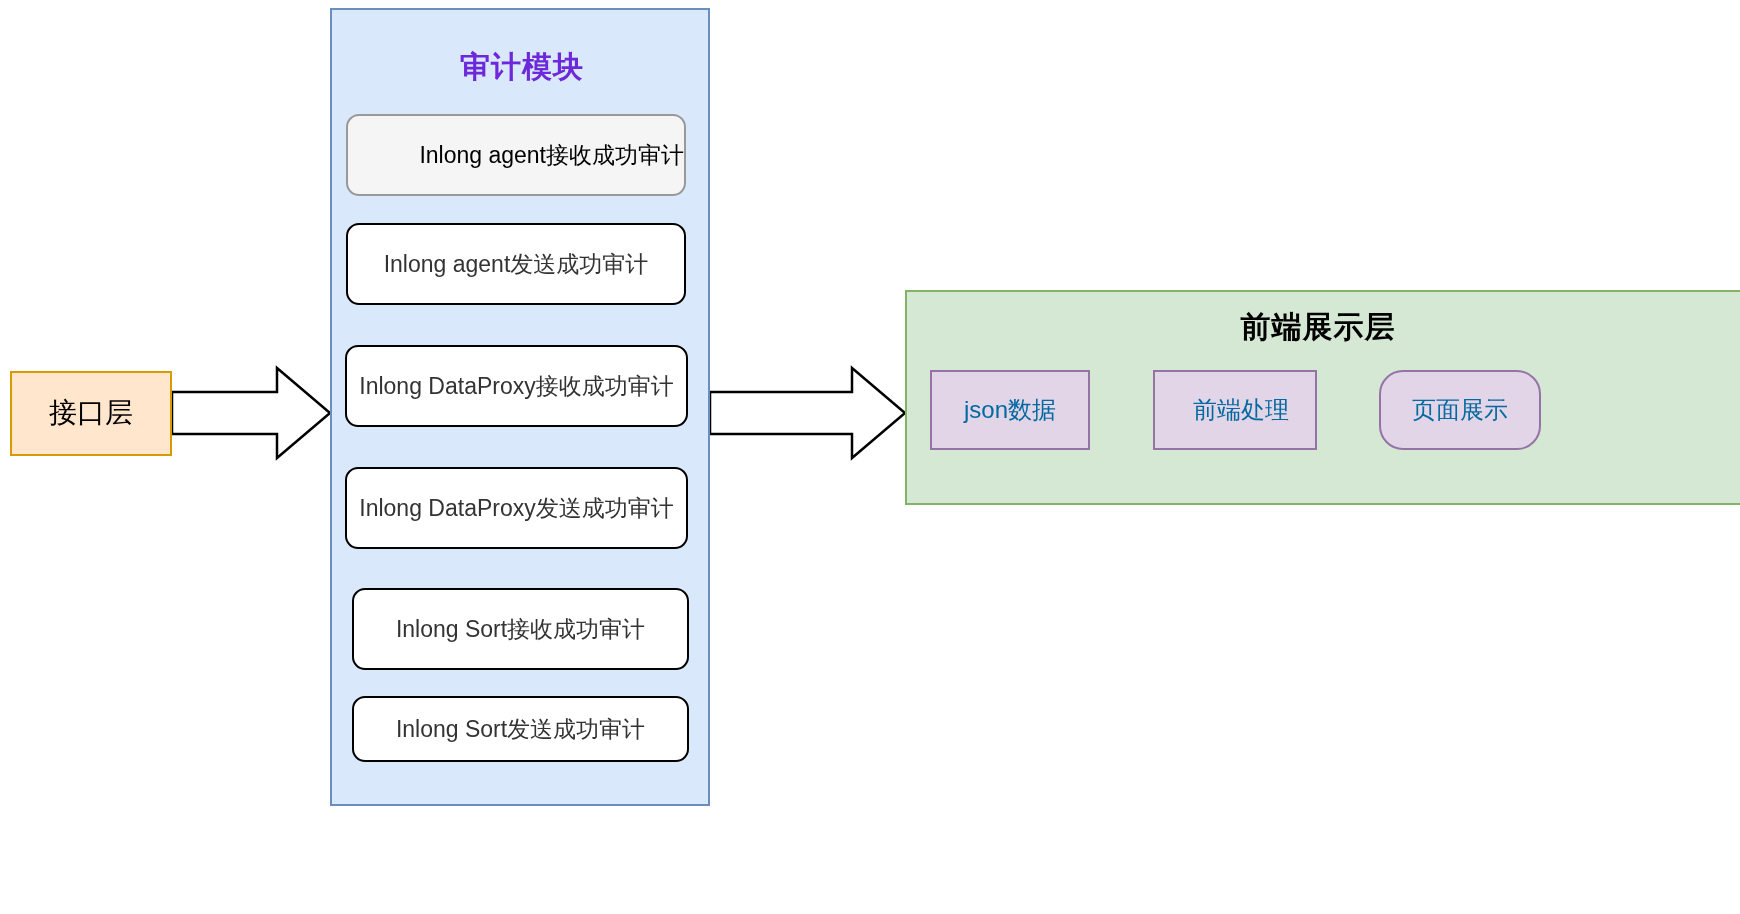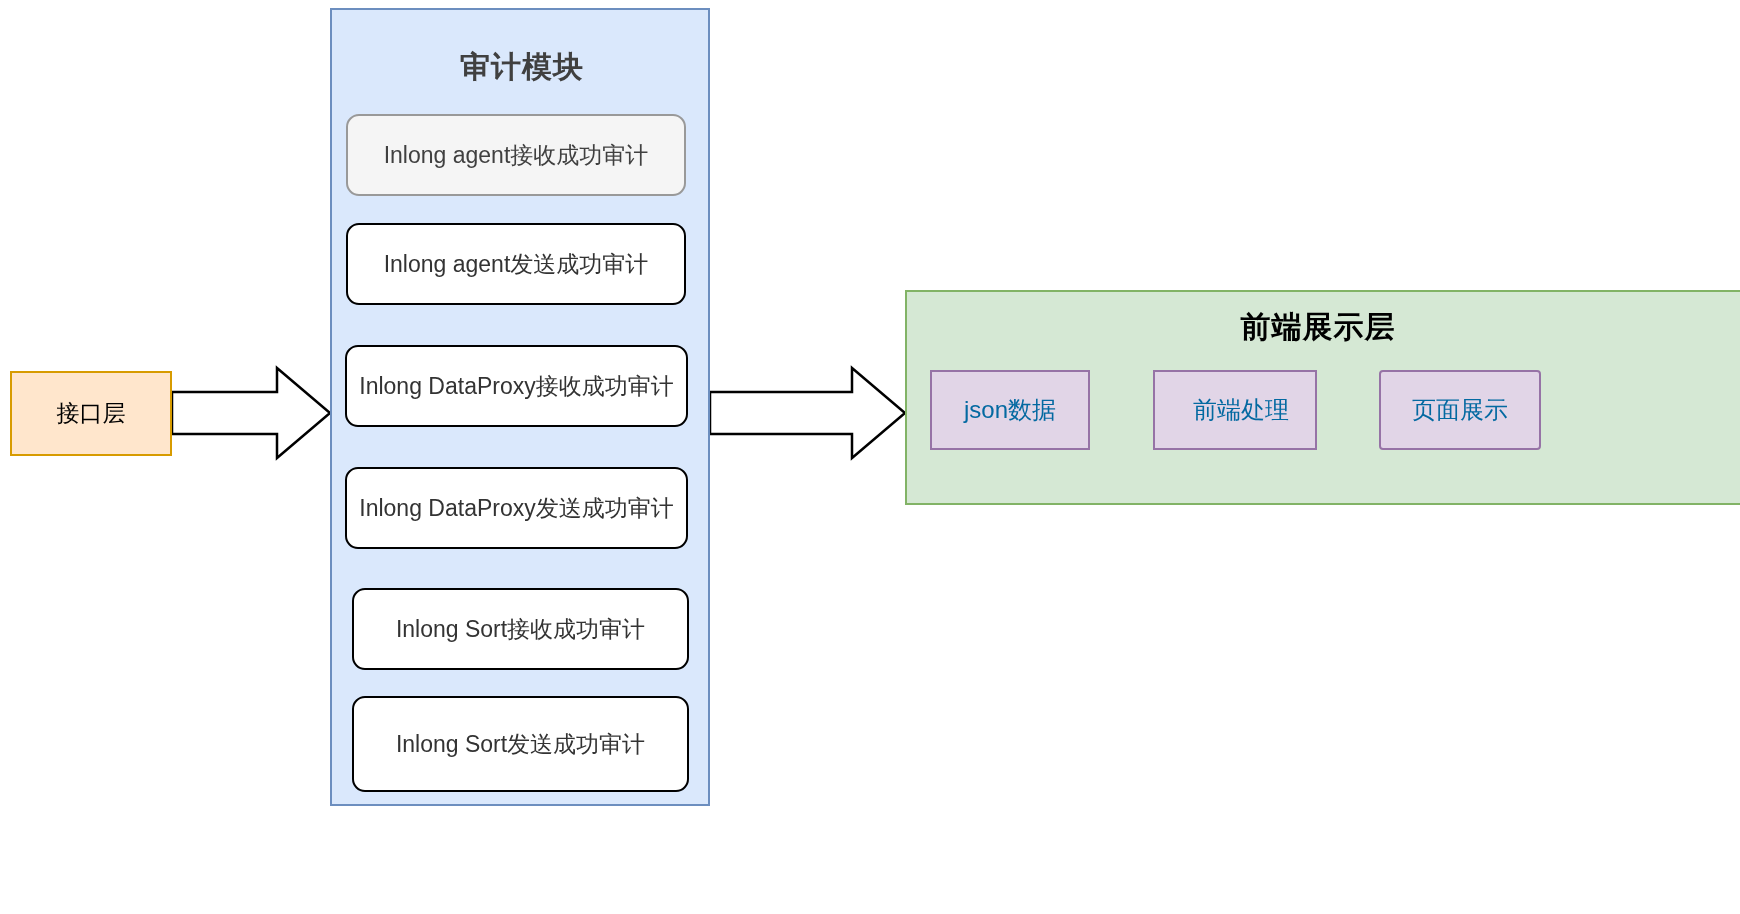--- a/index.html
+++ b/index.html
@@ -36,42 +36,42 @@
   }
 
   
   .n-interface {
     left: 10px;
     top: 371px;
     width: 162px;
     height: 85px;
     background: #ffe6cc;
     border: 2px solid #d79b00;
-    font-size: 23px;
+    font-size: 28px;
   }
 
   
   .c-audit {
     left: 330px;
     top: 8px;
     width: 380px;
     height: 798px;
     background: #dae8fc;
     border: 2px solid #6c8ebf;
     display: block;
   }
   .c-audit-title {
     position: absolute;
     left: 0;
     top: 40px;
     width: 380px;
     text-align: center;
     font-size: 30px;
     font-weight: bold;
-    color: #404040;
+    color: #6d28d9;
     letter-spacing: 1px;
   }
 
   
   .audit-item {
     position: absolute;
     box-sizing: border-box;
     display: flex;
     align-items: center;
     justify-content: center;
@@ -79,21 +79,22 @@
     border: 2px solid #000000;
     border-radius: 13px;
     font-size: 23px;
     color: #333333;
     white-space: nowrap;
     overflow: hidden;
   }
   .audit-item.first {
     background: #f5f5f5;
     border: 2px solid #999999;
-    color: #404040;
+    color: #000000;
+    justify-content: flex-end;
   }
 
   
   .c-frontend {
     left: 905px;
     top: 290px;
     width: 972px;
     height: 215px;
     background: #d5e8d4;
     border: 2px solid #82b366;
@@ -117,21 +118,21 @@
     display: flex;
     align-items: center;
     justify-content: center;
     background: #e1d5e7;
     border: 2px solid #9673a6;
     font-size: 24px;
     color: #0369a1;
     white-space: nowrap;
   }
   .fe-node.rounded {
-    border-radius: 4px;
+    border-radius: 24px;
   }
 
   
   #arrows {
     position: absolute;
     left: 0; top: 0;
     width: 1740px;
     height: 914px;
     pointer-events: none;
   }
@@ -179,21 +180,21 @@
     </div>
 
     <div class="audit-item" style="left:20px; top:578px; width:337px; height:82px;">
       <span>Inlong Sort接收成功审计</span>
     </div>
 
     <div class="audit-item" style="left:13px; top:457px; width:343px; height:82px;">
       <span>Inlong DataProxy发送成功审计</span>
     </div>
 
-    <div class="audit-item" style="left:20px; top:686px; width:337px; height:96px;">
+    <div class="audit-item" style="left:20px; top:686px; width:337px; height:66px;">
       <span>Inlong Sort发送成功审计</span>
     </div>
   </div>
 
   <div class="node c-frontend">
 
     <div class="c-frontend-title">前端展示层</div>
 
     <div class="fe-node" style="left:23px; top:78px; width:160px; height:80px;">
       <span>json数据</span>

